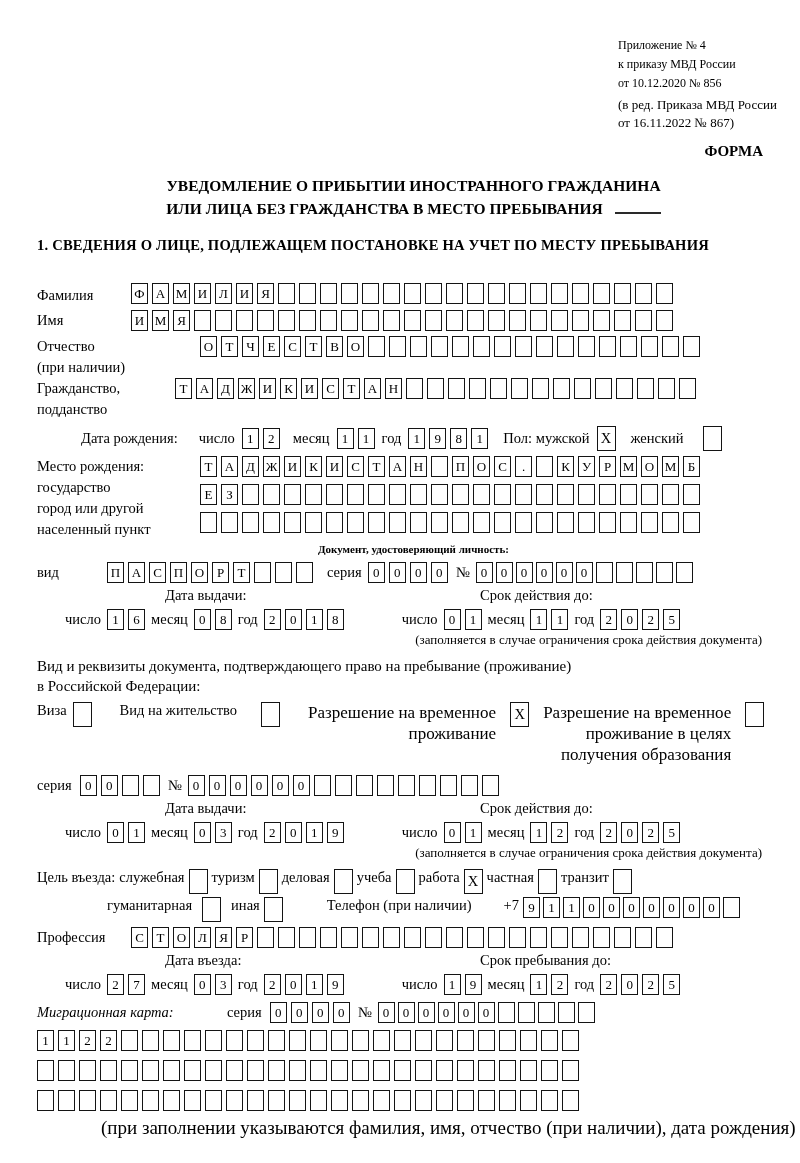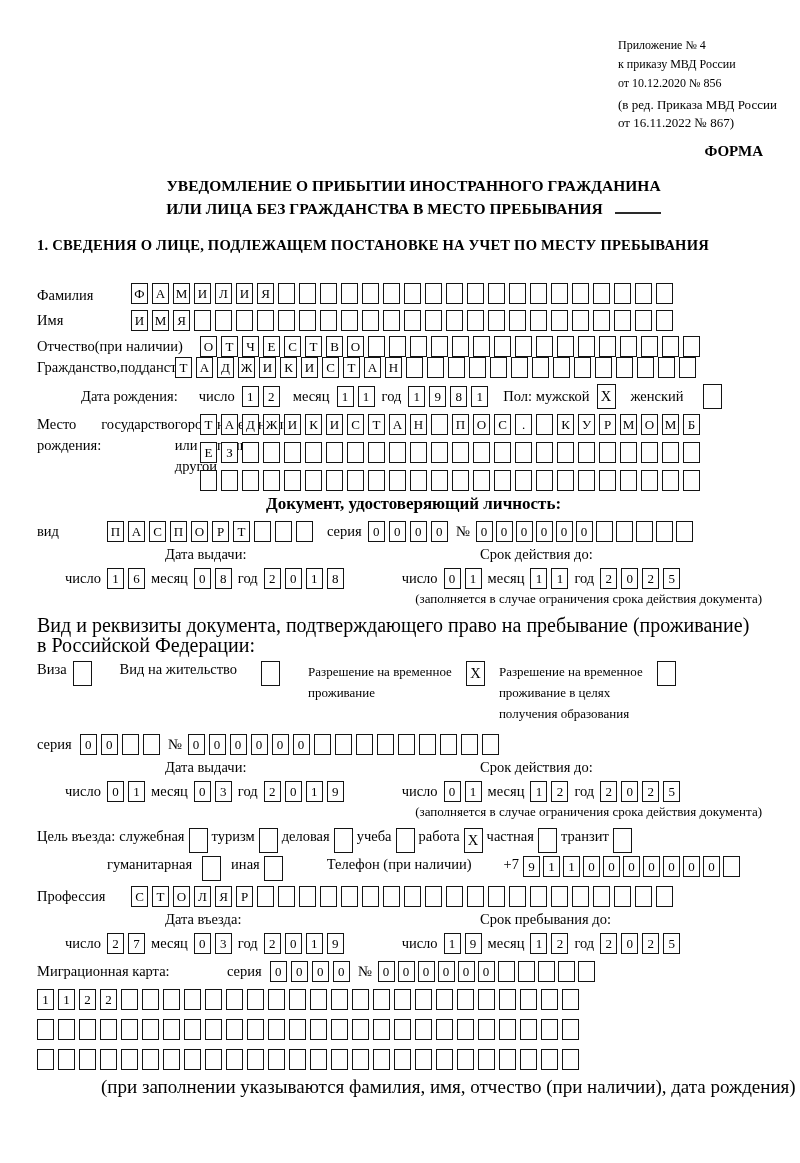--- a/index.html
+++ b/index.html
@@ -17,53 +17,53 @@
   .forma { text-align:right; padding-right:27px; font-weight:bold; font-size:15px; margin-top:12px; }
 
   .title { text-align:center; font-weight:bold; font-size:15.5px; line-height:23px; margin-top:14px; }
   .t-underline { display:inline-block; width:46px; border-bottom:2px solid #2a2a2a; height:14px; margin-left:12px; }
 
   .sec-heading { font-weight:bold; font-size:14.6px; margin-top:17px; letter-spacing:0.2px; }
 
   .row { display:flex; align-items:center; }
   .row-top { display:flex; align-items:flex-start; }
   .lbl { font-size:14.5px; flex:none; }
-  .stack { display:flex; flex-direction:row; font-size:14.5px; line-height:21px; flex:none; }
+  .stack { display:flex; flex-direction:column; font-size:14.5px; line-height:21px; flex:none; }
 
   .cells { display:inline-flex; gap:4px; flex:none; }
   .cells.tight { gap:3px; }
   .cell {
     width:17px; height:21px; border:1.6px solid #141414;
     display:inline-flex; align-items:center; justify-content:center;
     font-size:13px; flex:none; background:#fff;
   }
   .checkbox {
     width:19px; height:25px; border:1.6px solid #141414;
     display:inline-flex; align-items:center; justify-content:center;
     font-size:14.5px; flex:none; background:#fff;
   }
 
   .w94 { width:94px; } .w138 { width:138px; } .w163 { width:163px; }
   .mt19 { margin-top:29px;align-items:flex-end; } .mt6 { margin-top:6px; } .mt5 { margin-top:5px; }
   .mt7 { margin-top:7px; } .mt3 { margin-top:3px; } .mt8 { margin-top:8px; } .mt10 { margin-top:10px; }
 
   .boxrows { display:flex; flex-direction:column; gap:7px; }
 
-  .doc-heading { text-align:center; font-weight:bold; font-size:17px; margin-top:3px; }
+  .doc-heading { text-align:center; font-weight:bold; font-size:11px; margin-top:3px; }
 
   .dheads { position:relative; height:20px; font-size:14.5px; margin-top:4px; }
   .dh1 { position:absolute; left:128px; }
   .dh2 { position:absolute; left:443px; }
   .date-row { display:flex; align-items:center; margin-top:2px; margin-left:28px; }
   .dgrp { display:inline-flex; align-items:center; gap:6px; font-size:14.5px; }
   .dgrp2 { margin-left:58px; }
   .note-r { text-align:right; font-size:13px; margin-top:2px; padding-right:28px; }
 
-  .intro { font-size:20px; line-height:20px; }
-  .cblock { text-align:left; font-size:13px; line-height:21px; flex:none; }
+  .intro { font-size:15px; line-height:20px; }
+  .cblock { text-align:right; font-size:17px; line-height:21px; flex:none; }
   .gap6 { margin-left:6px; } .gap8 { margin-left:8px; } .gap12 { margin-left:12px; }
   .gap14 { margin-left:14px; } .gap18 { margin-left:28px; } .gap24 { margin-left:24px; } .gap40 { margin-left:40px; }
 
   .purpose-row { display:flex; align-items:flex-start; gap:4px; font-size:14.5px; flex-wrap:nowrap; }
   .rep-note { font-size:19px; margin-left:64px; margin-top:6px; white-space:nowrap; }
 </style>
 </head>
 <body>
 
 <div class="page">
@@ -622,21 +622,21 @@
       <span class="cells">
           <span class="cell">2</span>
           <span class="cell">0</span>
           <span class="cell">2</span>
           <span class="cell">5</span>
         </span>
     </span>
   </div>
 
   <div class="row mt7">
-    <span class="lbl" style="width:190px;">Миграционная карта:</span>
+    <span class="lbl" style="width:190px;font-style:italic;">Миграционная карта:</span>
     <span class="lbl">серия</span>
     <span class="cells gap8">
         <span class="cell">0</span>
         <span class="cell">0</span>
         <span class="cell">0</span>
         <span class="cell">0</span>
       </span>
     <span class="lbl gap8">№</span>
     <span class="cells tight gap6">
         <span class="cell">0</span>

